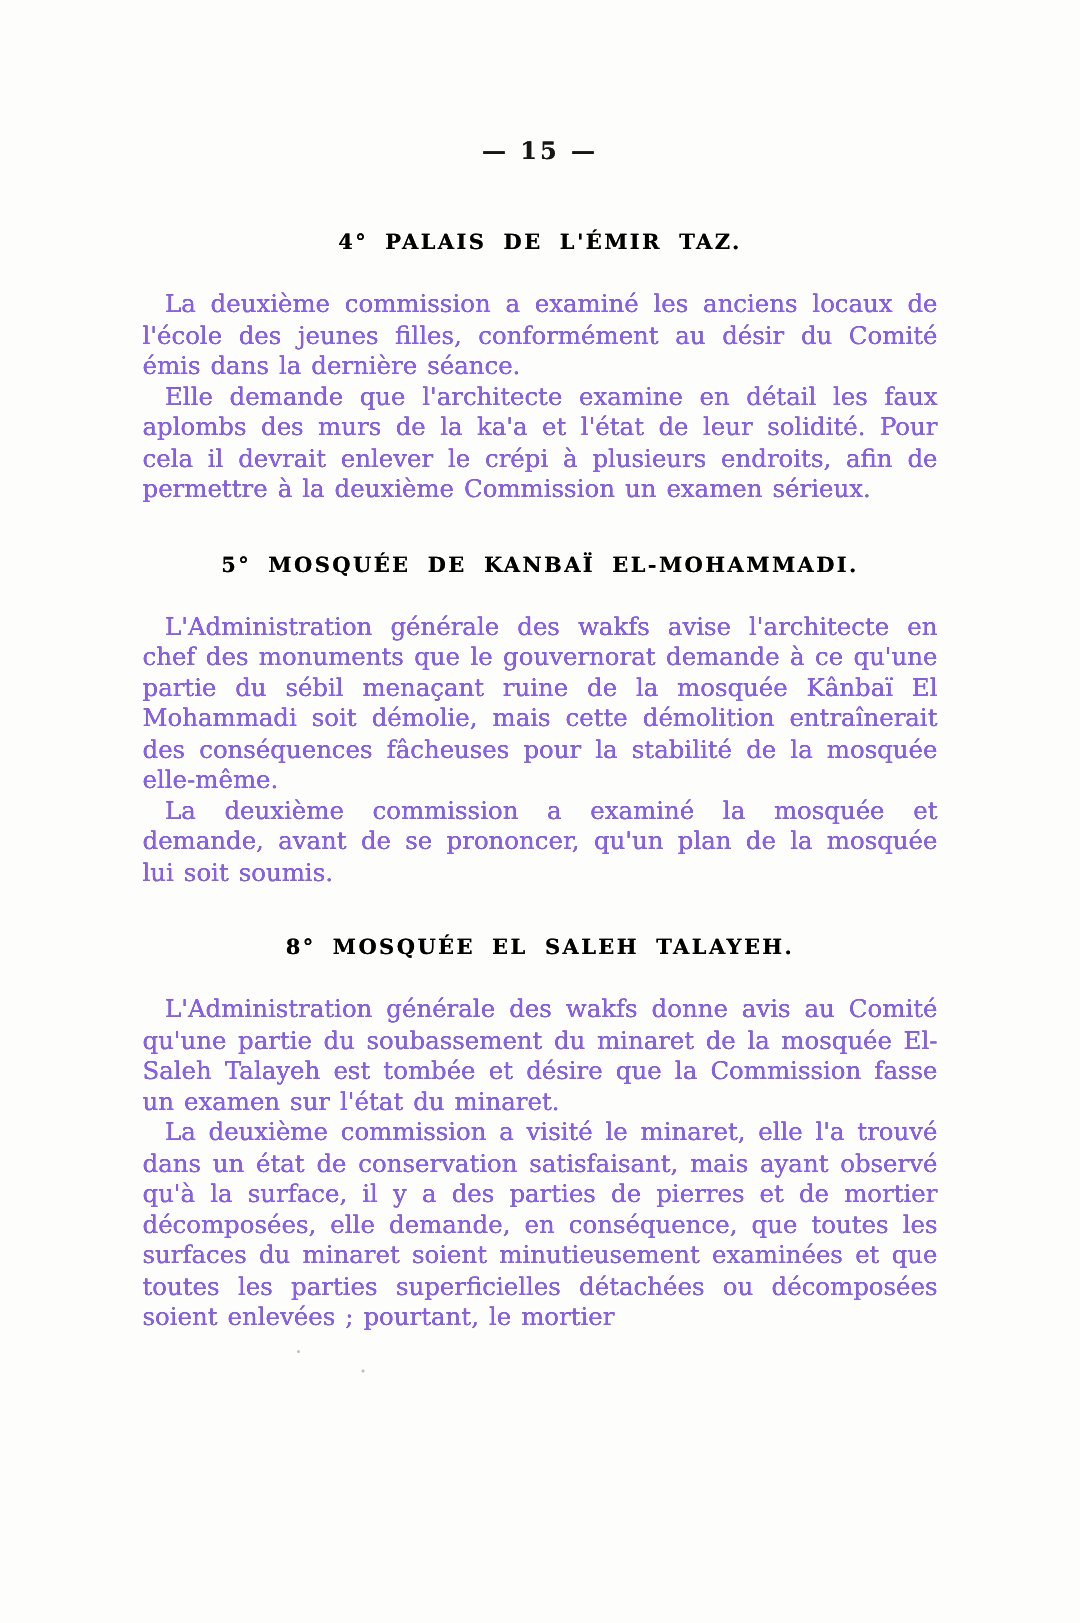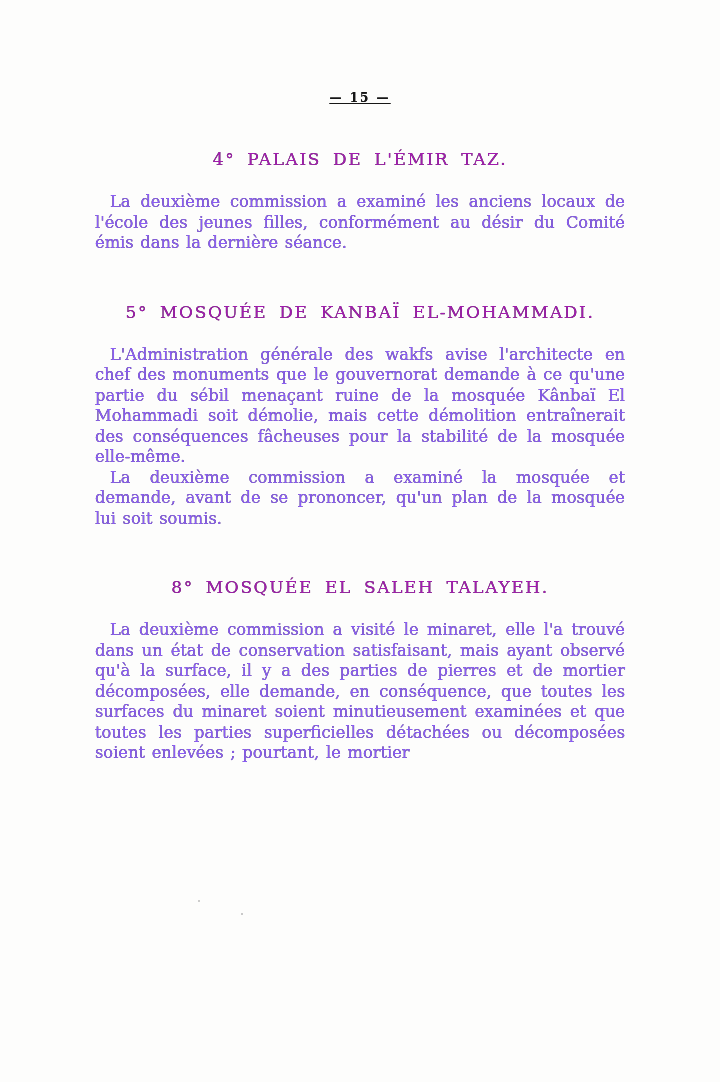--- a/index.html
+++ b/index.html
@@ -13,44 +13,43 @@
     height: 1082px;
     background: #fdfdfc;
     overflow: hidden;
     font-family: "DejaVu Serif", "Liberation Serif", serif;
     color: #1b1b1b;
     box-sizing: border-box;
     padding-top: 91px;
   }
   .page-number {
     text-align: center;
-    font-size: 12px;
+    font-size: 16px;
     font-weight: bold;
     letter-spacing: 2px;
     color: #161616;
     text-shadow: 0 0 0.4px #333;
-    text-decoration: underline;
   }
   .text-block {
     width: 530px;
     margin: 0 auto 0 95px;
   }
   .section-heading {
     margin: 0;
     text-align: center;
-    font-size: 17px;
-    font-weight: normal;
+    font-size: 14px;
+    font-weight: bold;
     letter-spacing: 1.6px;
     word-spacing: 5px;
-    color: #a21caf;
+    color: #000000;
     text-shadow: 0 0 0.4px #333;
     white-space: nowrap;
   }
   .heading-first   { margin-top: 44px; }
-  .heading-follow  { margin-top: 48px; }
+  .heading-follow  { margin-top: 32px; }
   .paragraph-group { margin-top: 23px; }
   .body-paragraph {
     margin: 0;
     font-size: 16.3px;
     line-height: 20.5px;
     text-align: justify;
     text-indent: 15px;
     word-spacing: 1.5px;
     color: #8b5cf6;
     text-shadow: 0 0 0.35px #3a3a3a;
@@ -69,30 +68,32 @@
 
 <div class="scan-page">
 
   <div class="page-number">— 15 —</div>
 
   <div class="text-block">
 
     <h2 class="section-heading heading-first">4° PALAIS DE L'ÉMIR TAZ.</h2>
     <div class="paragraph-group">
       <p class="body-paragraph">La deuxième commission a examiné les anciens locaux de l'école des jeunes filles, conformément au désir du Comité émis dans la dernière séance.</p>
+      <p class="body-paragraph">Elle demande que l'architecte examine en détail les faux aplombs des murs de la ka'a et l'état de leur solidité. Pour cela il devrait enlever le crépi à plusieurs endroits, afin de permettre à la deuxième Commission un examen sérieux.</p>
     </div>
 
     <h2 class="section-heading heading-follow">5° MOSQUÉE DE KANBAÏ EL-MOHAMMADI.</h2>
     <div class="paragraph-group">
       <p class="body-paragraph">L'Administration générale des wakfs avise l'architecte en chef des monuments que le gouvernorat demande à ce qu'une partie du sébil menaçant ruine de la mosquée Kânbaï El Mohammadi soit démolie, mais cette démolition entraînerait des conséquences fâcheuses pour la stabilité de la mosquée elle-même.</p>
       <p class="body-paragraph">La deuxième commission a examiné la mosquée et demande, avant de se prononcer, qu'un plan de la mosquée lui soit soumis.</p>
     </div>
 
     <h2 class="section-heading heading-follow">8° MOSQUÉE EL SALEH TALAYEH.</h2>
     <div class="paragraph-group">
+      <p class="body-paragraph">L'Administration générale des wakfs donne avis au Comité qu'une partie du soubassement du minaret de la mosquée El-Saleh Talayeh est tombée et désire que la Commission fasse un examen sur l'état du minaret.</p>
       <p class="body-paragraph">La deuxième commission a visité le minaret, elle l'a trouvé dans un état de conservation satisfaisant, mais ayant observé qu'à la surface, il y a des parties de pierres et de mortier décomposées, elle demande, en conséquence, que toutes les surfaces du minaret soient minutieusement examinées et que toutes les parties superficielles détachées ou décomposées soient enlevées ; pourtant, le mortier</p>
     </div>
 
   </div>
 
   <span class="speck speck-1"></span>
   <span class="speck speck-2"></span>
 
 </div>
 

